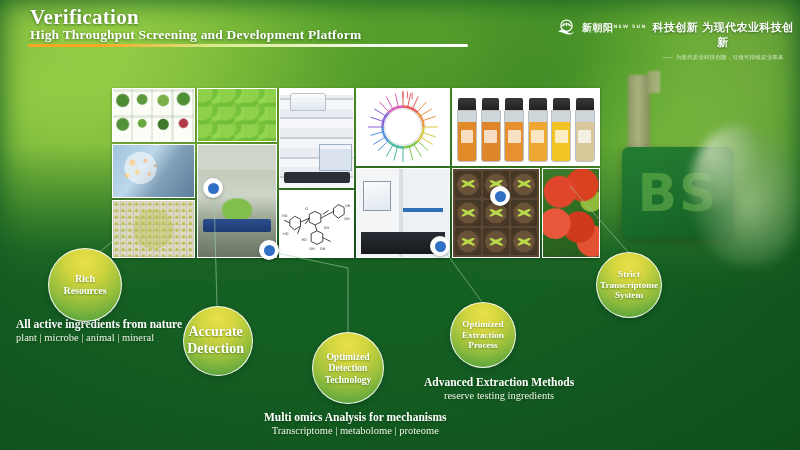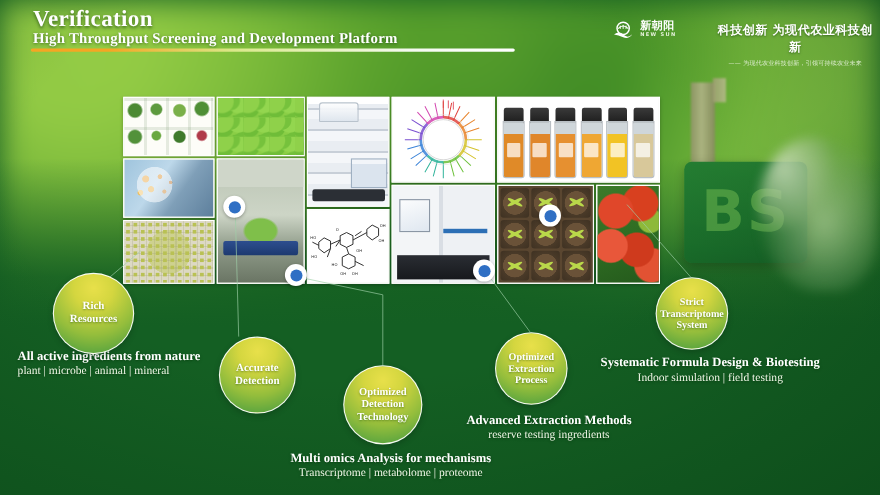--- a/index.html
+++ b/index.html
@@ -129,21 +129,21 @@
     width: 440px; height: 3px;
     background: linear-gradient(90deg, #f5a623 0%, #f5a623 16%, #d9e88a 42%, #f4faf0 78%, #ffffff 100%);
     border-radius: 2px;
   }
 
   .brand { position: absolute; left: 556px; top: 17px; display: flex; align-items: center; gap: 5px; }
   .brand-mark {
     width: 21px; height: 21px; position: relative;
   }
   .brand-text {
-    display: flex; flex-direction: column; line-height: 1;
+    display: flex; flex-direction: row; line-height: 1;
   }
   .brand-cn {
     font-family: "DejaVu Sans", sans-serif;
     font-size: 10px; font-weight: 700; color: #fff; letter-spacing: .5px;
   }
   .brand-en {
     font-family: "DejaVu Sans", sans-serif;
     font-size: 4.6px; font-weight: 700; color: #e8f3dd; letter-spacing: 1.2px; margin-top: 2px;
   }
 
@@ -638,21 +638,21 @@
       </div>
   </div>
 
   <div class="badge" style="left:48px;  top:248px; width:74px;  height:74px;  font-size:10px;">
     <span>
       <span>Rich</span>
       <span>Resources</span>
     </span>
   </div>
 
-  <div class="badge" style="left:199px; top:306px; width:70px; height:70px; font-size:10px;">
+  <div class="badge" style="left:183px; top:306px; width:70px; height:70px; font-size:14px;justify-content:flex-end;">
     <span>
       <span>Accurate</span>
       <span>Detection</span>
     </span>
   </div>
 
   <div class="badge" style="left:312px; top:332px; width:72px; height:72px; font-size:9.6px;">
     <span>
       <span>Optimized</span>
       <span>Detection</span>
@@ -685,18 +685,14 @@
   <div class="caption center" style="left:264px; top:411px;">
     <div class="cap-title">Multi  omics  Analysis  for  mechanisms</div>
     <div class="cap-sub">Transcriptome | metabolome | proteome</div>
   </div>
 
   <div class="caption center" style="left:424px; top:376px;">
     <div class="cap-title">Advanced Extraction  Methods</div>
     <div class="cap-sub">reserve testing ingredients</div>
   </div>
 
-  <div class="caption center" style="left:546px; top:324px;">
-    <div class="cap-title">Systematic Formula  Design &amp; Biotesting</div>
-    <div class="cap-sub">Indoor simulation | field testing</div>
-  </div>
 
 </div>
 
 </body></html>

